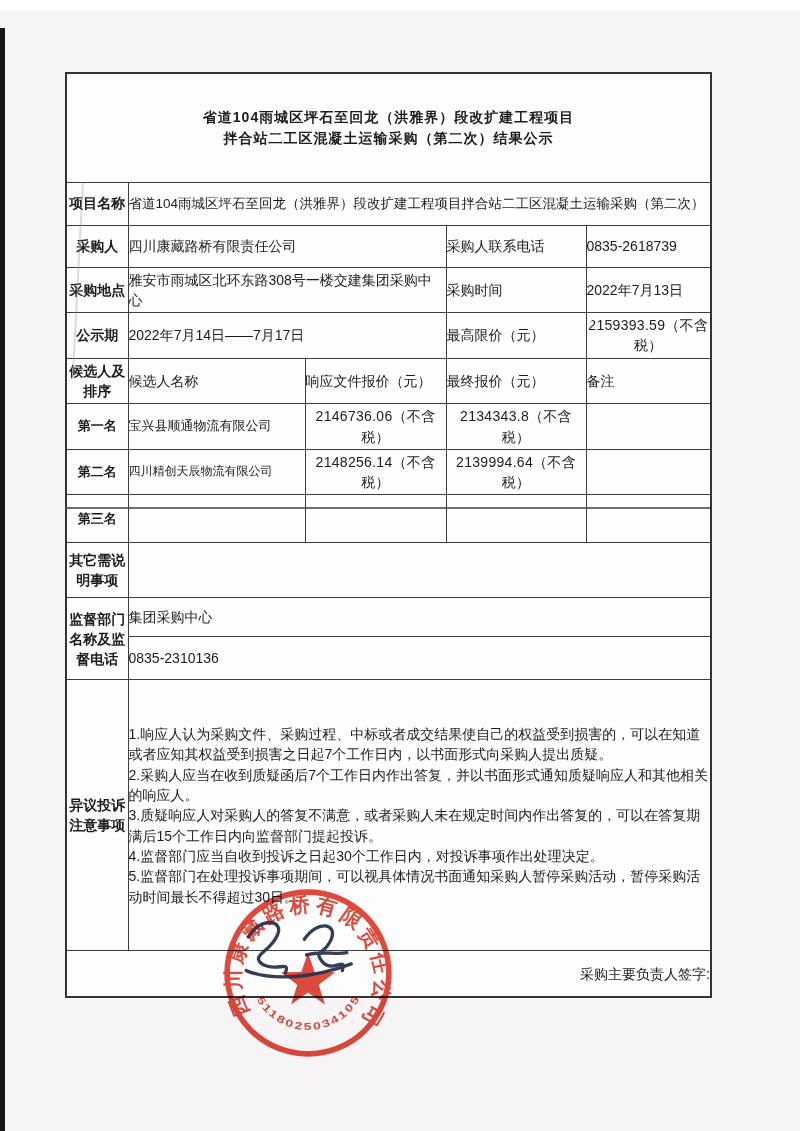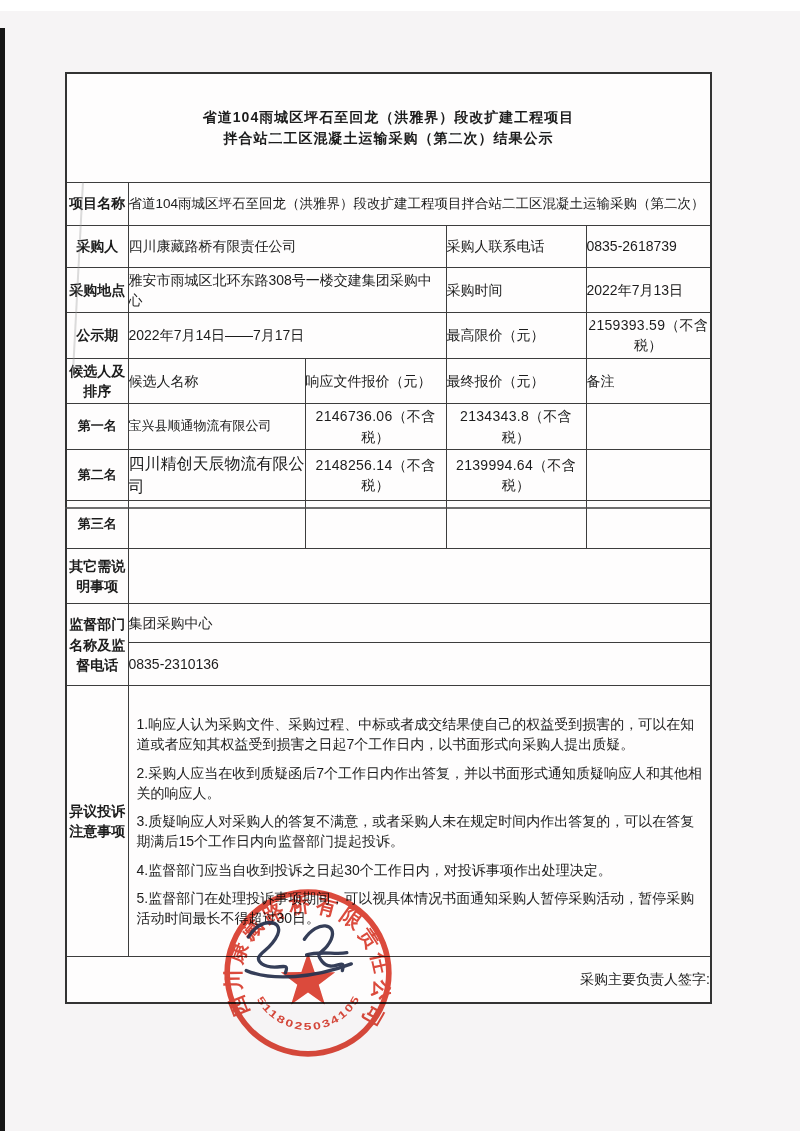--- a/index.html
+++ b/index.html
@@ -9,21 +9,21 @@
   .left-bar{position:absolute;left:0;top:28px;width:5px;height:1103px;background:#161616;}
   table.doc{position:absolute;left:65px;top:72px;width:645px;border-collapse:collapse;table-layout:fixed;background:#fefdfd;}
   table.doc td{border:1.5px solid #3d3d3d;color:#1c1c1c;font-size:14px;vertical-align:middle;padding:2px 0;line-height:1.45;overflow:hidden;}
   table.doc{border:2px solid #333;}
   .title-cell{text-align:center;font-weight:bold;font-size:20px;line-height:1.8;letter-spacing:1px;}
   .lab{text-align:center;padding:2px 3px;font-weight:bold;}
   .val-left{text-align:left;padding:2px 9px;}
   .ctr{}
   .num{font-size:13px;text-align:center;letter-spacing:0.3px;border-radius:20px;}
   .obj-text{font-size:13.5px;line-height:1.6;text-align:left;padding:6px 12px;}
-  .obj-text p{margin:8px;}
+  .obj-text p{margin:0;}
   .sig-cell{text-align:right;padding-left:8px;font-size:15px;}
   .crease{position:absolute;left:77px;top:182px;width:2px;height:190px;background:#9b9b9b;opacity:.35;transform:rotate(3deg);border-radius:2px;}
   .dbl-line{position:absolute;left:65px;top:507px;width:645px;height:1.5px;background:#4a4a4a;opacity:.8;}
   .stamp{position:absolute;left:221px;top:886px;width:174px;height:174px;mix-blend-mode:multiply;opacity:.92;}
   .signature{position:absolute;left:236px;top:908px;width:130px;height:76px;opacity:.95;}
 </style>
 </head>
 <body>
 
 <div class="page">
@@ -76,21 +76,21 @@
     </tr>
     <tr style="height:42px">
       <td class="lab" style="font-size:13px">第一名</td>
       <td class="ctr" style="font-size:13px">宝兴县顺通物流有限公司</td>
       <td class="num">2146736.06（不含税）</td>
       <td class="num">2134343.8（不含税）</td>
       <td class="ctr"></td>
     </tr>
     <tr style="height:40px">
       <td class="lab" style="font-size:13px">第二名</td>
-      <td class="ctr" style="font-size:16px">四川精创天辰物流有限公司</td>
+      <td class="ctr" style="font-size:12px">四川精创天辰物流有限公司</td>
       <td class="num">2148256.14（不含税）</td>
       <td class="num">2139994.64（不含税）</td>
       <td class="ctr"></td>
     </tr>
     <tr style="height:48px">
       <td class="lab" style="font-size:13px">第三名</td>
       <td class="ctr"></td>
       <td class="num"></td>
       <td class="num"></td>
       <td class="ctr"></td>

